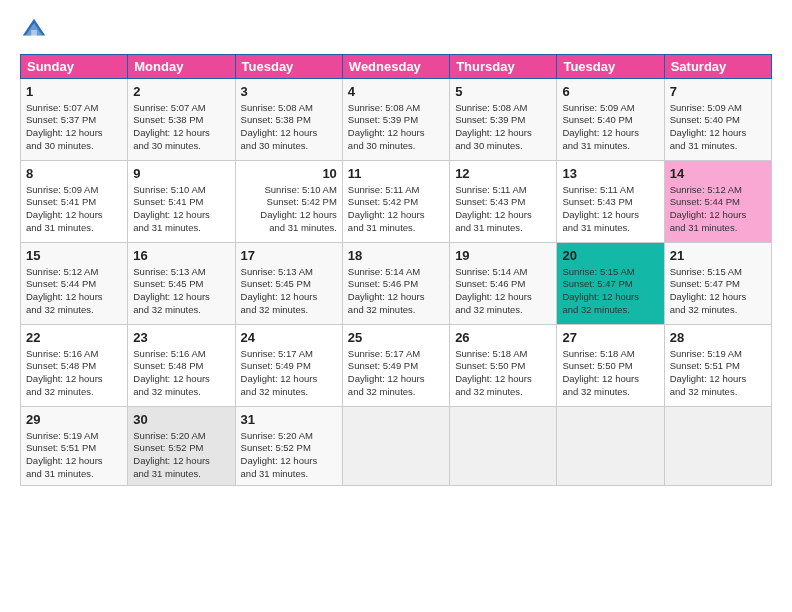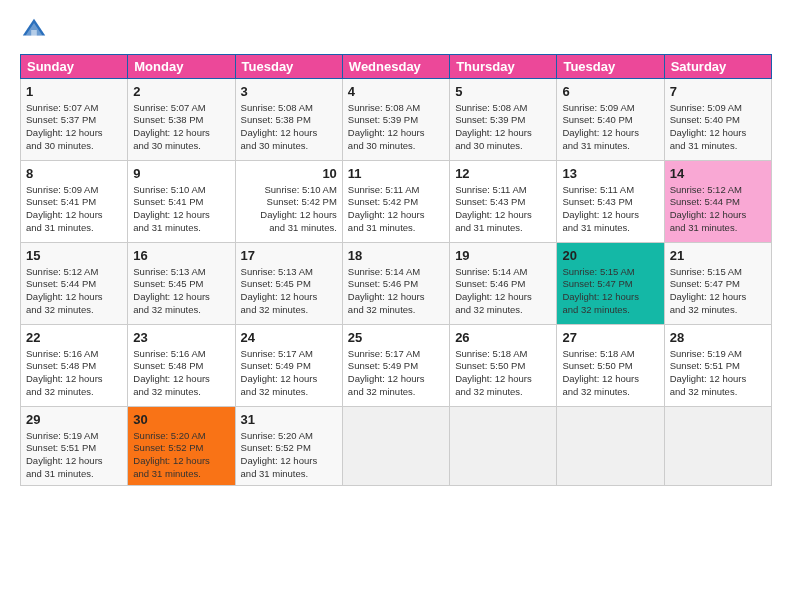--- a/index.html
+++ b/index.html
@@ -344,21 +344,21 @@
           </td>
         </tr>
         <tr class="last-row">
           <td style="background: rgb(248, 248, 248);">
             <span class="day-num">29</span>
             <div>Sunrise: 5:19 AM</div>
             <div>Sunset: 5:51 PM</div>
             <div>Daylight: 12 hours</div>
             <div>and 31 minutes.</div>
           </td>
-          <td style="background: #f97316; margin-left: 8px;">
+          <td style="background: #e5e5e5; margin-left: 8px;">
             <span class="day-num">30</span>
             <div>Sunrise: 5:20 AM</div>
             <div>Sunset: 5:52 PM</div>
             <div>Daylight: 12 hours</div>
             <div>and 31 minutes.</div>
           </td>
           <td style="background: rgb(248, 248, 248);">
             <span class="day-num">31</span>
             <div>Sunrise: 5:20 AM</div>
             <div>Sunset: 5:52 PM</div>

